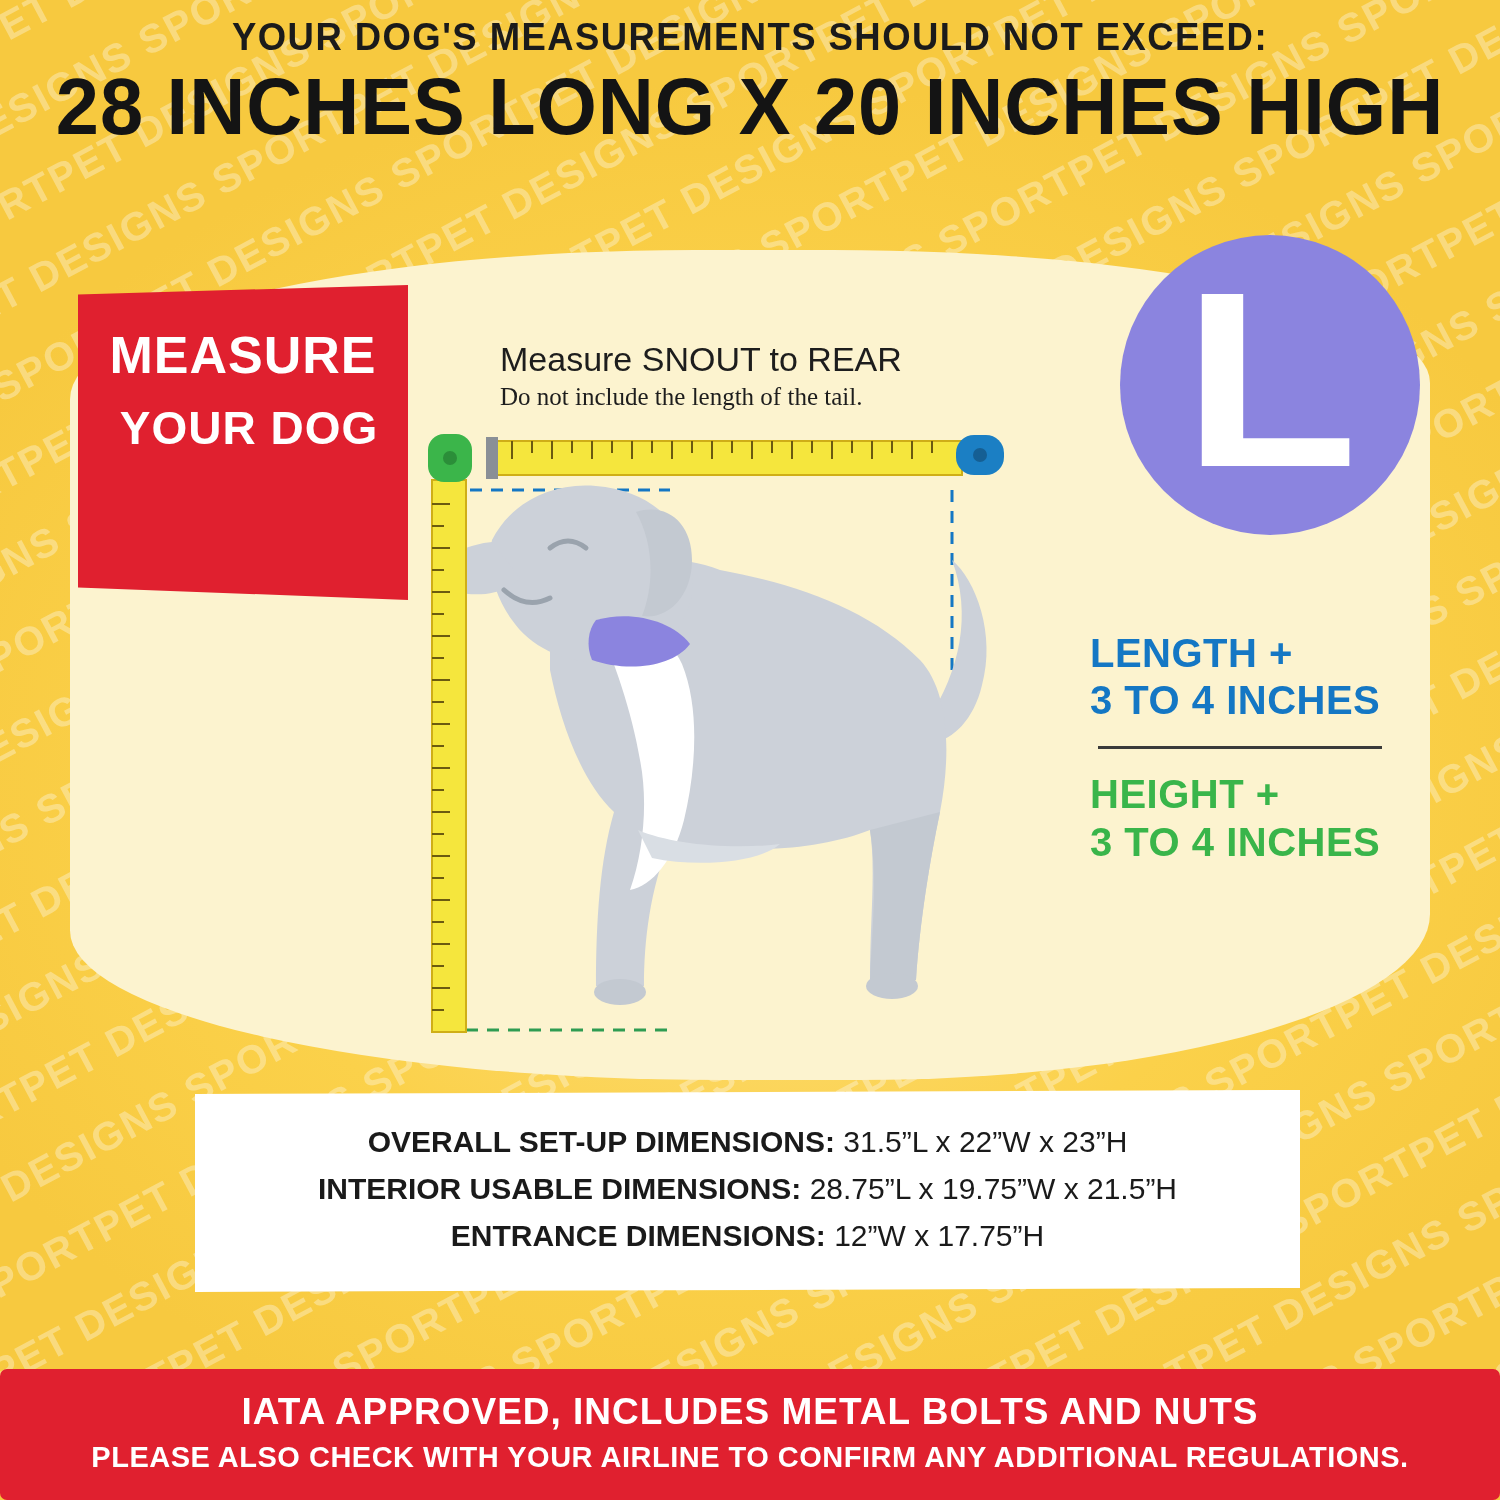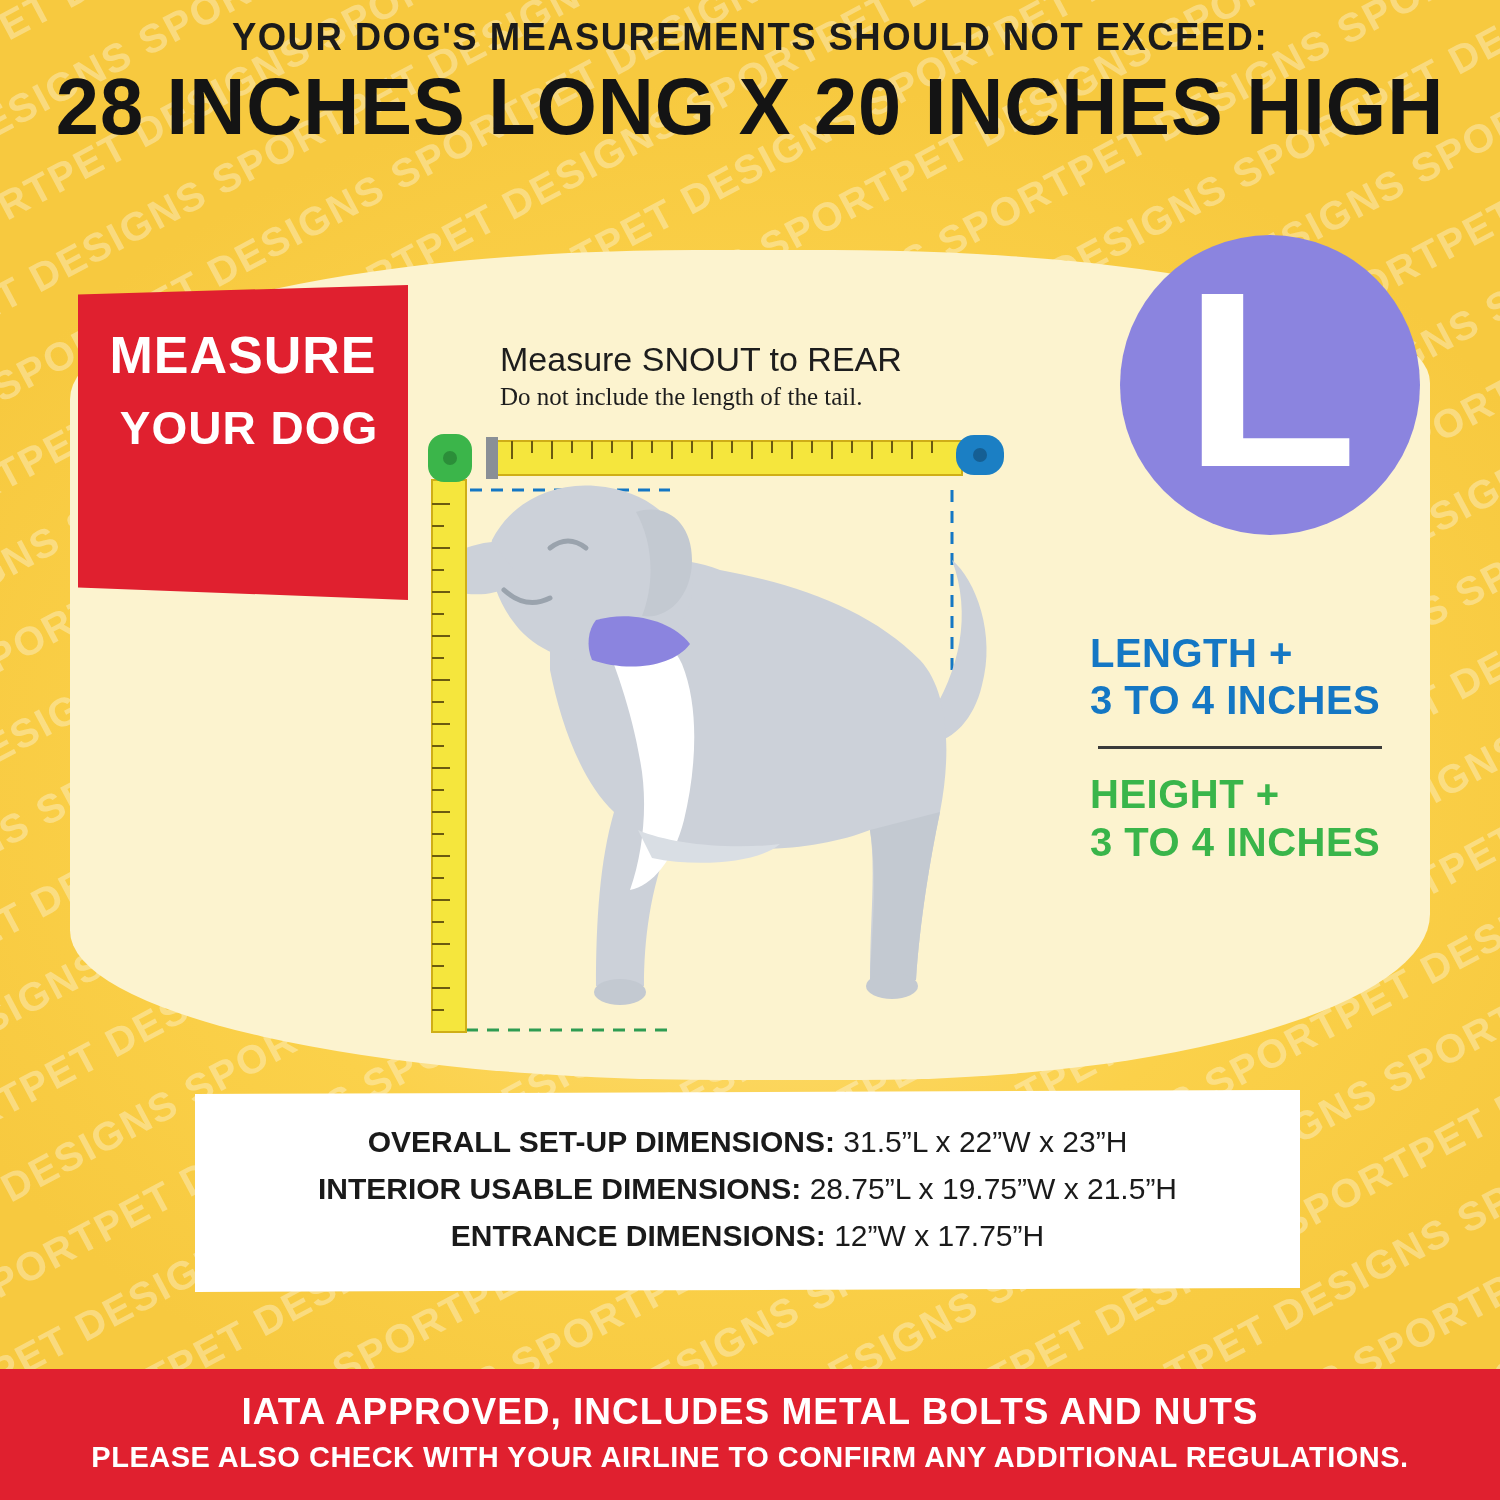--- a/index.html
+++ b/index.html
@@ -247,20 +247,21 @@
     position: absolute;
     left: 0;
     bottom: 0;
     width: 1500px;
     background: #e0202f;
     color: #fff;
     text-align: center;
     padding: 22px 0 26px 0;
     z-index: 8;
     box-sizing: border-box;
+    border-radius: 7px;
   }
   .footer-l1 {
     font-size: 37px;
     font-weight: bold;
     letter-spacing: 1px;
     font-family: "Liberation Sans", sans-serif;
   }
   .footer-l2 {
     font-size: 29px;
     font-weight: bold;

